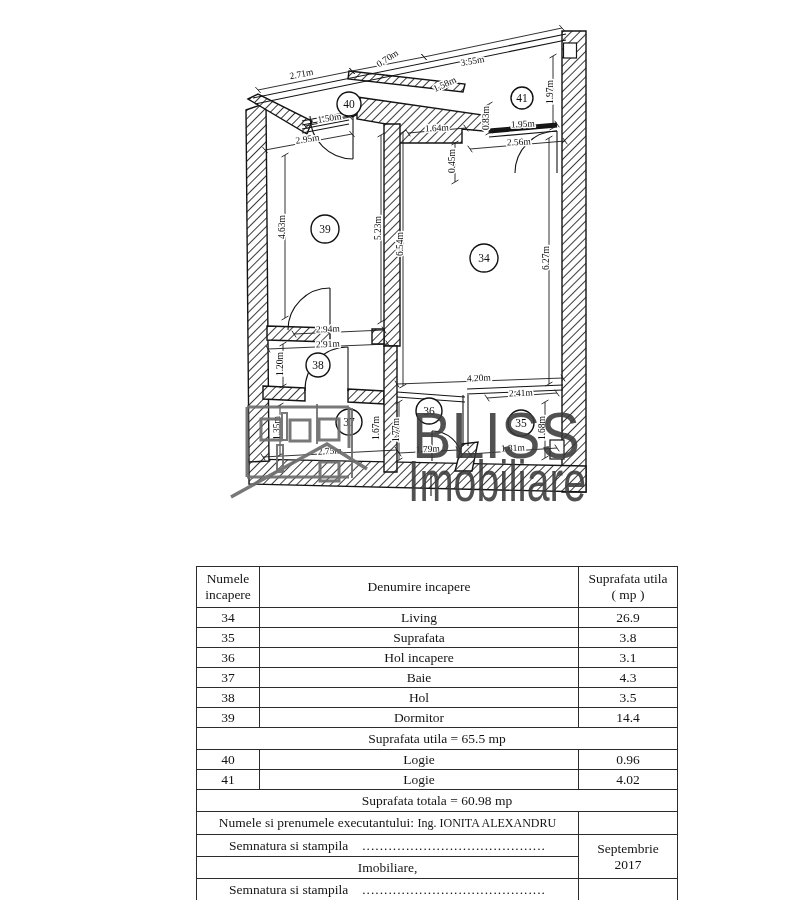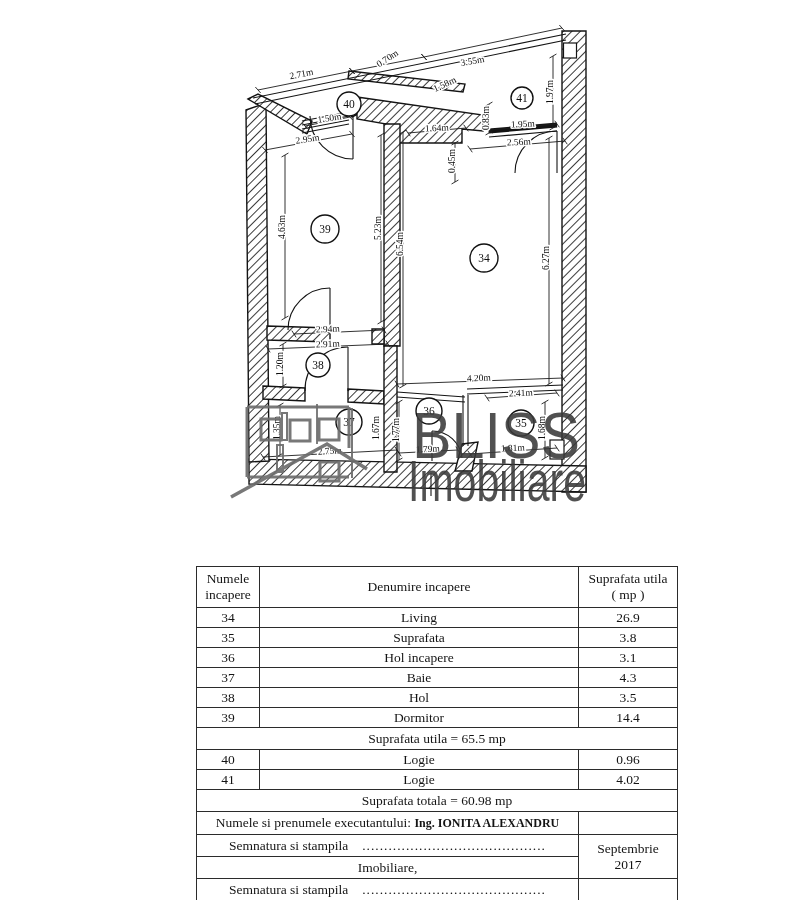--- a/index.html
+++ b/index.html
@@ -13,21 +13,21 @@
   .rc{fill:#fff;stroke:#111;stroke-width:1.4;}
   .rt{font:11.5px "Liberation Serif",serif;fill:#0e0e0e;text-anchor:middle;}
   .wm-text{font-family:"Liberation Sans",sans-serif;font-weight:100;fill:#3a3a3a;opacity:0.88;}
   
   #tblwrap{position:absolute;left:196px;top:566px;width:481px;}
   table.room{border-collapse:collapse;width:481px;table-layout:fixed;}
   table.room td{border:1.4px solid #2b2b2b;font:13.5px "Liberation Serif",serif;
                 color:#141414;text-align:center;vertical-align:middle;padding:0 5px;
                 overflow:hidden;white-space:nowrap;}
   td.left{text-align:left;padding-left:8px;}
-  .small{font-size:12px;font-weight:bold;}
+  .small{font-size:12px;}
   .dots{letter-spacing:1px;margin-left:14px;}
   .hrow td{height:40px;}
   .r td{height:19px;}
   .sp td{height:21px;}
   .f1 td{height:22px;} .f2 td{height:21px;} .f3 td{height:21px;} .f4 td{height:22px;}
 </style>
 </head>
 <body>
 
 <div id="page">

